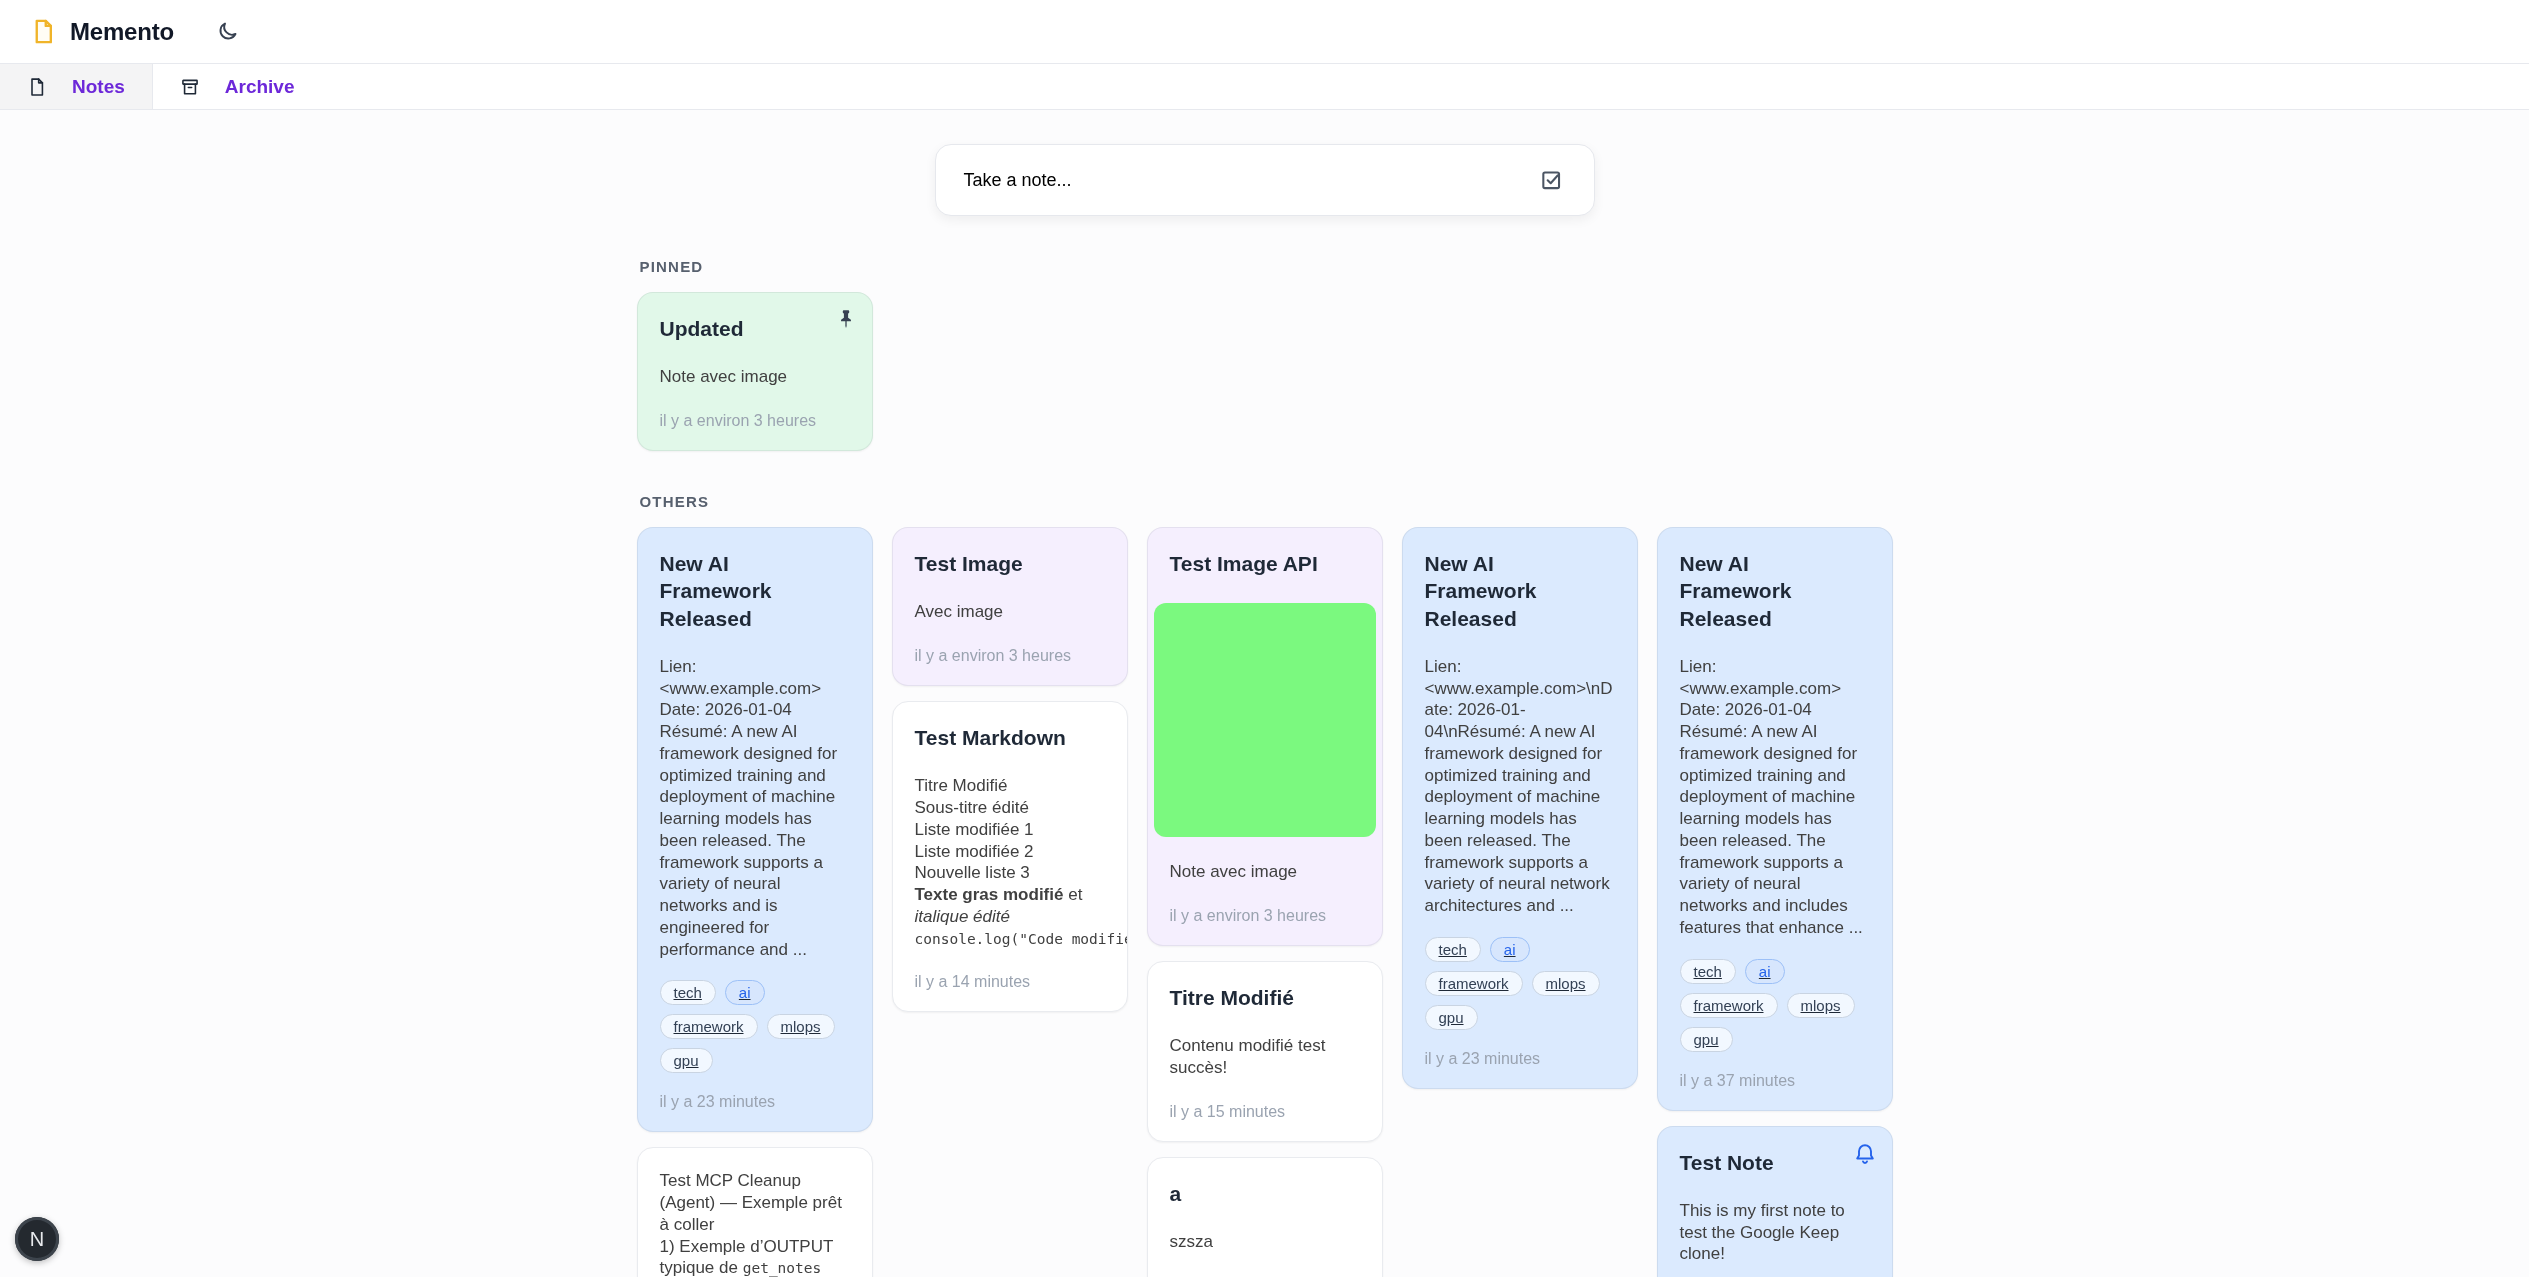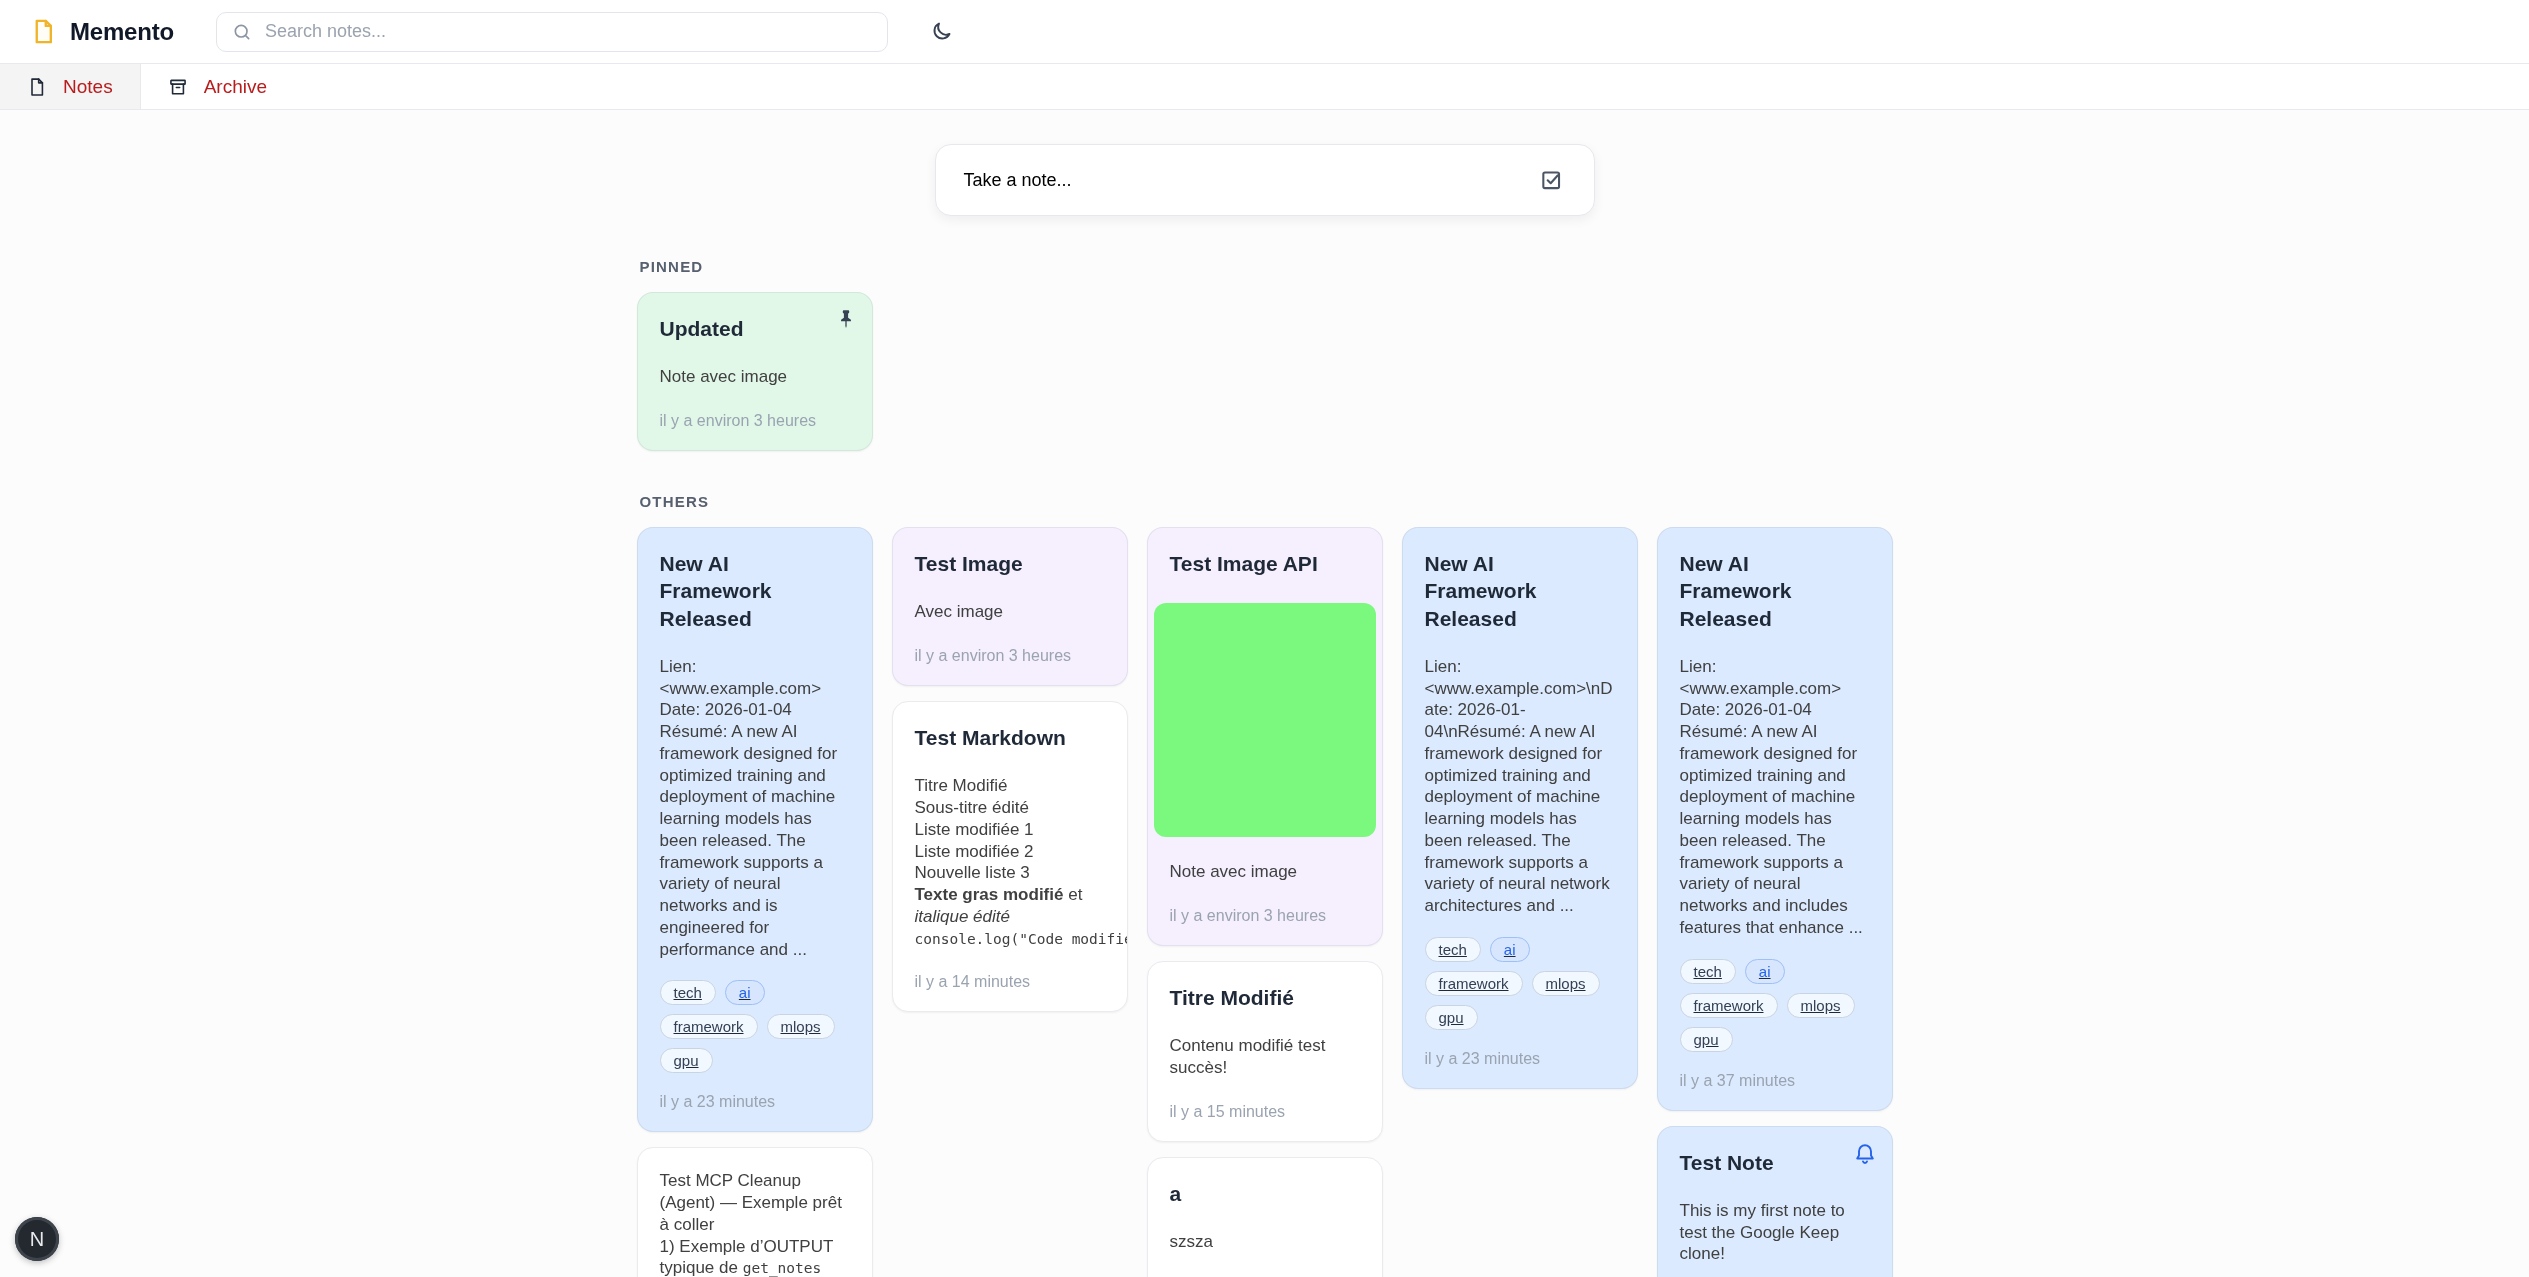--- a/index.html
+++ b/index.html
@@ -17,22 +17,22 @@
   .search-bar { margin-left:42px; width:672px; height:40px; background:#fff;
                 border:1px solid #e2e5ea; border-radius:10px;
                 display:flex; align-items:center; gap:11px; padding:0 15px; }
   .search-bar input { flex:1; border:none; outline:none; background:transparent;
                       font-size:18px; color:#374151; font-family:inherit; }
   .search-bar input::placeholder { color:#9aa3af; }
   .icon-btn { margin-left:34px; width:40px; height:40px; border:none; background:transparent;
               display:flex; align-items:center; justify-content:center; cursor:pointer; padding:0; }
   
   .tabbar { height:46px; background:#fff; border-bottom:1px solid #e7e9ee; display:flex; }
-  .tab { display:flex; align-items:center; gap:16px; padding:0 27px;
-         font-size:19px; font-weight:400; color:#b91c1c; cursor:pointer; }
+  .tab { display:flex; align-items:center; gap:25px; padding:0 27px;
+         font-size:19px; font-weight:700; color:#6d28d9; cursor:pointer; }
   .tab.active { background:#f4f4f5; border-right:1px solid #e7e9ee; }
   
   .composer { width:660px; height:72px; margin:34px auto 0; background:#fff;
               border:1px solid #e6e8ed; border-radius:16px;
               box-shadow:0 4px 12px rgba(0,0,0,0.06);
               display:flex; align-items:center; padding:0 22px 0 28px; cursor:text; }
   .composer-ph { flex:1; font-size:18px; color:#000000; }
   
   .content { width:1256px; margin:0 auto; }
   .section-label { font-size:15px; font-weight:700; color:#57606e;
@@ -70,29 +70,20 @@
 <div class="header">
   <div class="brand">
     <span>
       <svg width="27" height="27" viewBox="0 0 24 24" fill="#fffdf5" stroke="#f0b429" stroke-width="2.1" stroke-linejoin="round" stroke-linecap="round">
         <path d="M6 2.5h8l4.5 4.5v14.5H6z"></path>
           <path d="M14 2.5V7h4.5" fill="none"></path>
       </svg>
     </span>
     <span class="brand-title">Memento</span>
   </div>
-  <div class="search-bar">
-    <span>
-      <svg width="20" height="20" viewBox="0 0 24 24" fill="none" stroke="#8b95a3" stroke-width="2" stroke-linecap="round">
-        <circle cx="11" cy="11" r="7"></circle>
-          <path d="M20 20l-3.8-3.8"></path>
-      </svg>
-    </span>
-    <input type="text" placeholder="Search notes..." style="">
-  </div>
   <button class="icon-btn">
     <span>
       <svg width="23" height="23" viewBox="0 0 24 24" fill="none" stroke="#374151" stroke-width="2" stroke-linejoin="round">
         <path d="M20.3 14.6A8.2 8.2 0 0 1 9.4 3.7a8.2 8.2 0 1 0 10.9 10.9z"></path>
       </svg>
     </span>
   </button>
 </div>
 
 <div class="tabbar">

